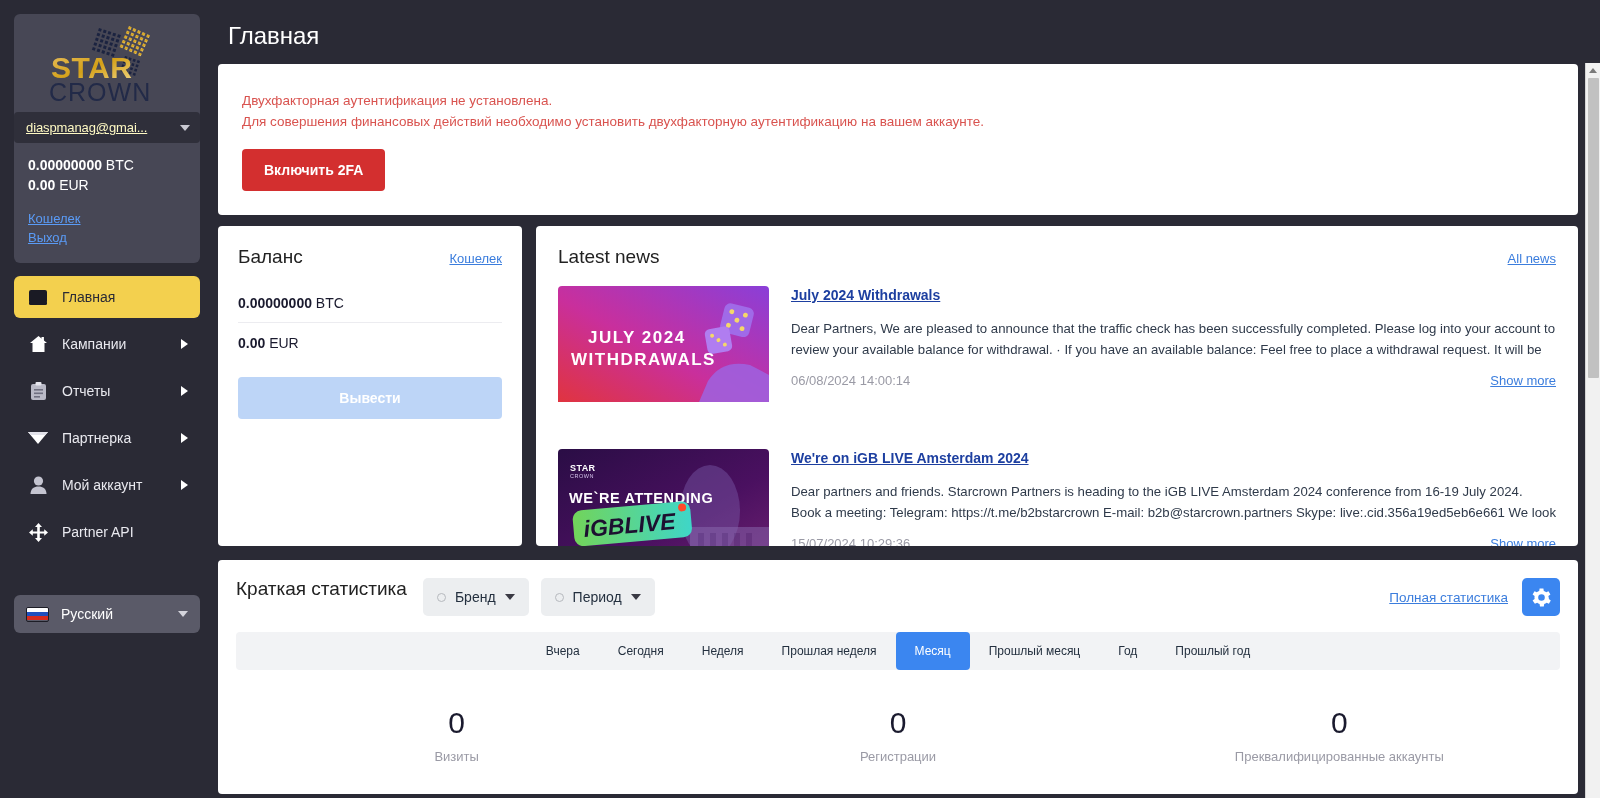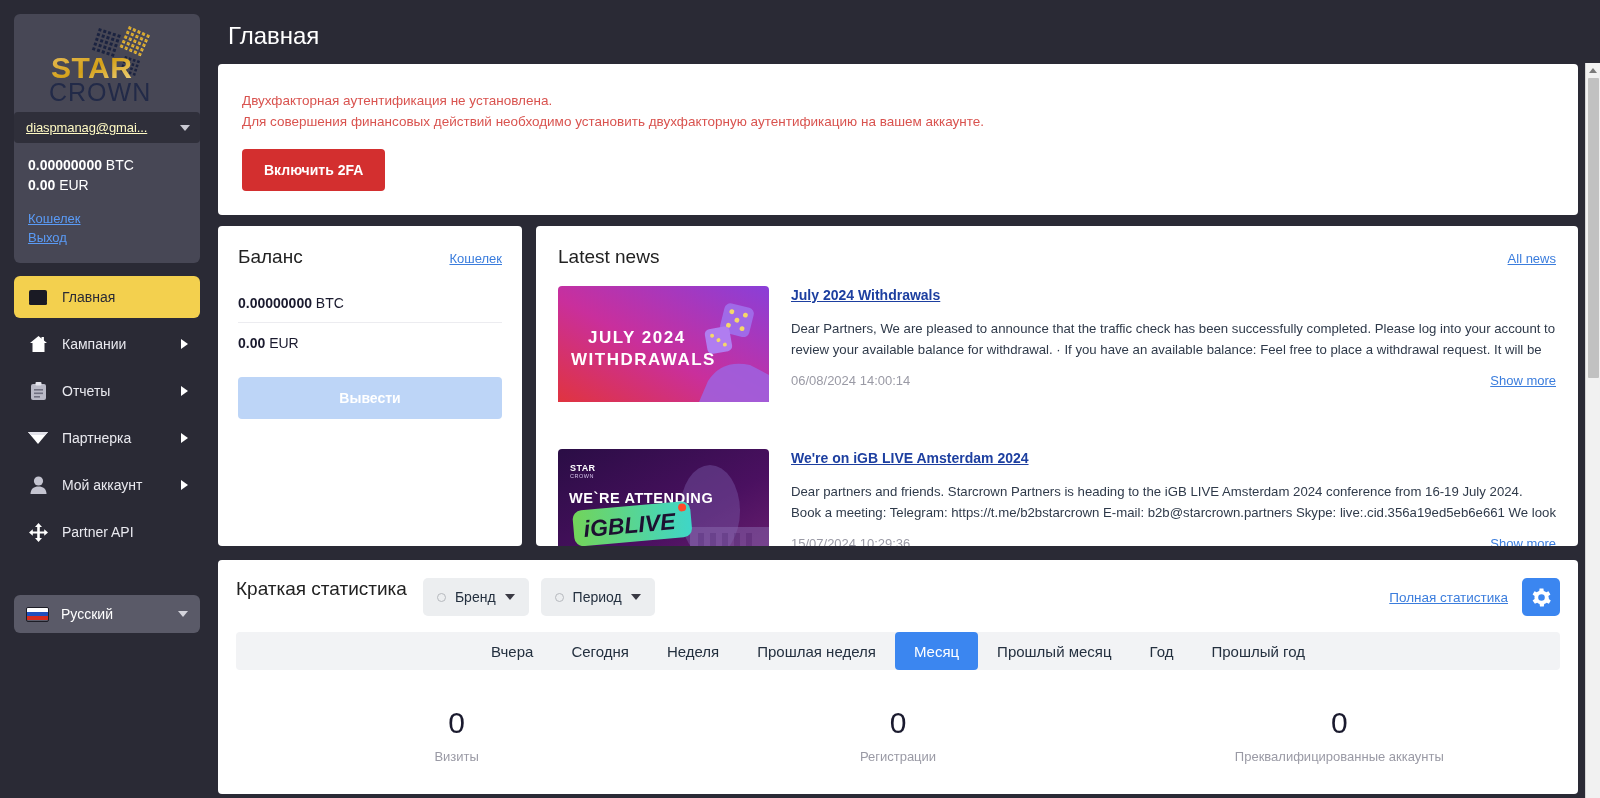--- a/index.html
+++ b/index.html
@@ -237,21 +237,21 @@
     border-radius: 4px;
     height: 38px;
     display: flex; align-items: center;
     justify-content: center;
     gap: 0;
   }
   .tab {
     height: 38px;
     display: flex; align-items: center;
     padding: 0 19px;
-    font-size: 15px; color: #24303f;
+    font-size: 12px; color: #24303f;
     border-radius: 4px;
     cursor: pointer;
     white-space: nowrap;
   }
   .tab.active { background: #3b86f0; color: #fff; }
 
   .kpis { display: flex; margin-top: 34px; }
   .kpi { flex: 1; text-align: center; }
   .kpi-val { font-size: 30px; color: #1a1a2e; font-weight: normal; line-height: 38px; }
   .kpi-lab { font-size: 13px; color: #9a9aa5; margin-top: 7px; }

